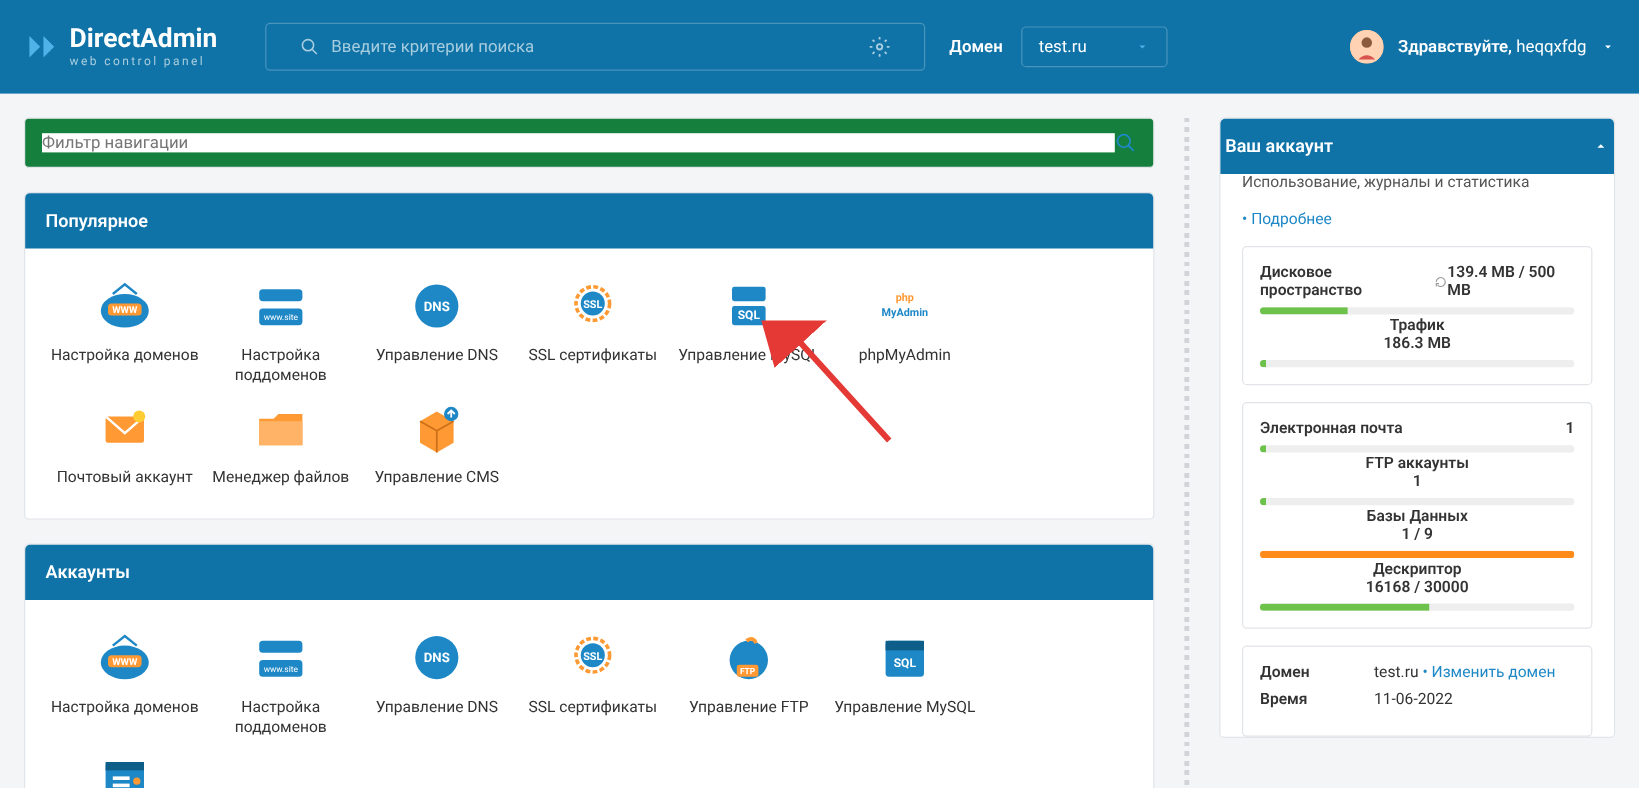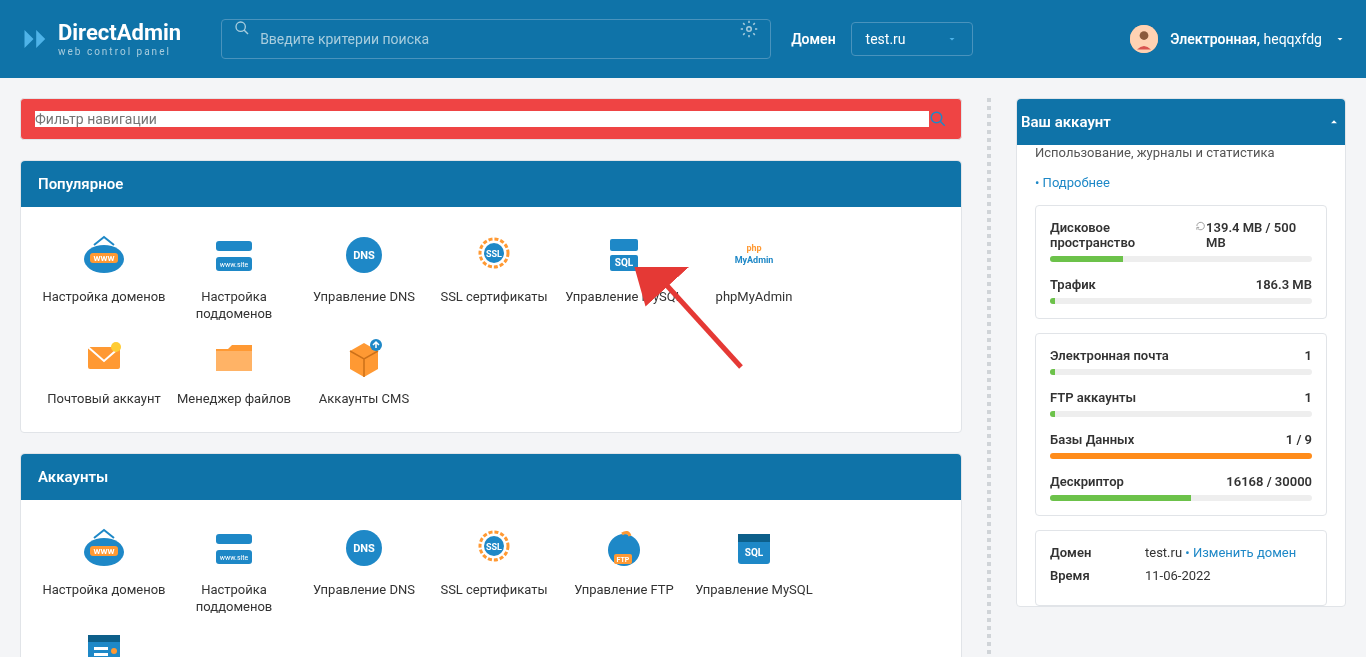--- a/index.html
+++ b/index.html
@@ -6,40 +6,40 @@
 body { background: #f4f5f7; width: 1366px; height: 657px; overflow: hidden; }
 
 .header { background: #0f73a8; height: 78px; display: flex; align-items: center; padding: 0 20px; color: #fff; }
 .logo { display: flex; align-items: center; gap: 2px; margin-right: 40px; }
 .logo-icon { display: flex; }
 .logo-icon svg { width: 36px; height: 36px; }
 .logo-text { display: flex; flex-direction: column; }
 .logo-title { font-size: 22px; font-weight: 700; line-height: 1.1; }
 .logo-sub { font-size: 10px; letter-spacing: 2px; color: #a8cdde; }
 
-.search-box { flex: 1; max-width: 550px; display: flex; background: transparent; border: 1px solid #4993bd; border-radius: 4px; height: 40px; padding: 0 12px; }
+.search-box { flex: 1; max-width: 550px; display: flex; align-items: center; background: transparent; border: 1px solid #4993bd; border-radius: 4px; height: 40px; padding: 0 28px; }
 .search-box input { flex: 1; background: transparent; border: none; outline: none; color: #fff; font-size: 14px; }
 .search-box input::placeholder { color: #a8cdde; }
 .search-box .icon { color: #a8cdde; margin-right: 10px; }
 .search-box .gear { color: #a8cdde; }
 
 .domain-area { display: flex; align-items: center; margin-left: 20px; gap: 15px; }
 .domain-label { font-size: 14px; font-weight: 600; }
 .domain-select { display: flex; align-items: center; gap: 40px; border: 1px solid #4993bd; border-radius: 4px; padding: 8px 14px; font-size: 14px; cursor: pointer; }
 
 .user-area { display: flex; align-items: center; gap: 12px; margin-left: auto; padding-left: 30px; }
 .avatar { width: 28px; height: 28px; border-radius: 50%; background: #ffb380; display: flex; align-items: center; justify-content: center; font-size: 18px; }
 .greeting { font-size: 14px; }
 .greeting b { font-weight: 600; }
 
 .main { display: flex; gap: 20px; padding: 20px; }
 .left-col { flex: 1; }
 .right-col { width: 330px; }
 
-.filter-box { background: #ef4444; border: 1px solid #e1e4e8; border-radius: 4px; height: 42px; display: flex; align-items: center; padding: 0 14px; margin-bottom: 20px; }
+.filter-box { background: #15803d; border: 1px solid #e1e4e8; border-radius: 4px; height: 42px; display: flex; align-items: center; padding: 0 14px; margin-bottom: 20px; }
 .filter-box input { flex: 1; border: none; outline: none; font-size: 14px; color: #555; }
 .filter-box .search-filter-icon { color: #1e88c7; }
 
 .panel { background: #fff; border: 1px solid #e1e4e8; border-radius: 4px; margin-bottom: 20px; }
 .panel-header { background: #0f73a8; color: #fff; padding: 14px 17px; font-size: 15px; font-weight: 600; border-radius: 4px 4px 0 0; }
 .panel-body { padding: 24px 18px; }
 
 .grid { display: flex; flex-wrap: wrap; gap: 10px 0; }
 .tile { width: 130px; display: flex; flex-direction: column; align-items: center; text-align: center; gap: 10px; cursor: pointer; position: relative; }
 .tile-icon { width: 48px; height: 48px; display: flex; align-items: center; justify-content: center; }
@@ -48,22 +48,22 @@
 .arrow-overlay { position: absolute; pointer-events: none; }
 
 .side-panel { background: #fff; border: 1px solid #e1e4e8; border-radius: 4px; margin-bottom: 20px; }
 .side-header { background: #0f73a8; color: #fff; padding: 14px 4px; font-size: 15px; font-weight: 600; border-radius: 4px 4px 0 0; display: flex; justify-content: space-between; align-items: center; }
 .side-body { padding: 0 18px; }
 .side-sub { font-size: 13px; color: #555; margin-bottom: 12px; }
 .side-link { color: #1e88c7; font-size: 13px; text-decoration: none; }
 
 .stat-box { border: 1px solid #e1e4e8; border-radius: 4px; padding: 14px; margin-top: 14px; }
 .stat-row { display: flex; justify-content: space-between; align-items: center; margin-bottom: 6px; }
-.stat-row:not(:first-child) { margin-top: 15px; }
-.stat-label { font-size: 13px; font-weight: 600; color: #333; display: flex; align-items: flex-start; gap: 6px; }
+.stat-row:not(:first-child) { margin-top: 2px; flex-direction: column; }
+.stat-label { font-size: 13px; font-weight: 600; color: #333; display: flex; align-items: center; gap: 6px; }
 .stat-value { font-size: 13px; color: #333; font-weight: 600; }
 .bar { height: 6px; background: #eee; border-radius: 3px; margin-top: 6px; overflow: hidden; }
 .bar-fill { height: 100%; background: #6cc24a; }
 .bar-fill.orange { background: #ff8c1a; }
 
 .info-box { border: 1px solid #e1e4e8; border-radius: 4px; padding: 14px; margin-top: 14px; }
 .info-row { display: flex; gap: 20px; font-size: 13px; margin-bottom: 8px; }
 .info-key { width: 75px; color: #333; font-weight: 600; }
 .info-val { color: #333; }
 
@@ -118,21 +118,21 @@
 
   <div class="user-area">
     <span class="avatar">
       <svg width="28" height="28" viewBox="0 0 32 32">
           <circle cx="16" cy="16" r="16" fill="#ffd2b3"></circle>
           <circle cx="16" cy="12" r="5" fill="#8b5a3c"></circle>
           <path d="M8 28 Q16 20 24 28 Z" fill="#d9534f"></path>
         </svg>
     </span>
     <span class="greeting">
-      <b>Электронная,</b> <span>heqqxfdg</span>
+      <b>Здравствуйте,</b> <span>heqqxfdg</span>
     </span>
     <span>
       <svg width="12" height="12" viewBox="0 0 24 24" fill="#fff">
           <path d="M7 10l5 5 5-5z"></path>
         </svg>
     </span>
   </div>
 </div>
 
 <div class="main">
@@ -232,21 +232,21 @@
             </div>
             <div class="tile">
               <span class="tile-icon">
                 <svg width="48" height="48" viewBox="0 0 48 48">
                   <path d="M10 18 L24 10 L38 18 L38 36 L24 44 L10 36 Z" fill="#ff9933"></path>
                   <path d="M10 18 L24 26 L38 18 M24 26 L24 44" stroke="#cc7019" stroke-width="1.5" fill="none"></path>
                   <circle cx="36" cy="12" r="6" fill="#1e88c7"></circle>
                   <path d="M33 12 L36 9 L39 12 M36 9 L36 15" stroke="#fff" stroke-width="1.5" fill="none"></path>
                 </svg>
               </span>
-              <span class="tile-label">Аккаунты CMS</span>
+              <span class="tile-label">Управление CMS</span>
             </div>
           </div>
 
         <svg class="arrow-overlay" style="left:580px; top:60px;" width="160" height="110">
           <defs>
               <marker id="ah" markerWidth="12" markerHeight="12" refX="2" refY="6" orient="auto">
                 <path d="M0,0 L0,12 L12,6 z" fill="#e53935"></path>
               </marker>
             </defs>
           <line x1="140" y1="100" x2="60" y2="12" stroke="#e53935" stroke-width="5" marker-end="url(#ah)"></line>

